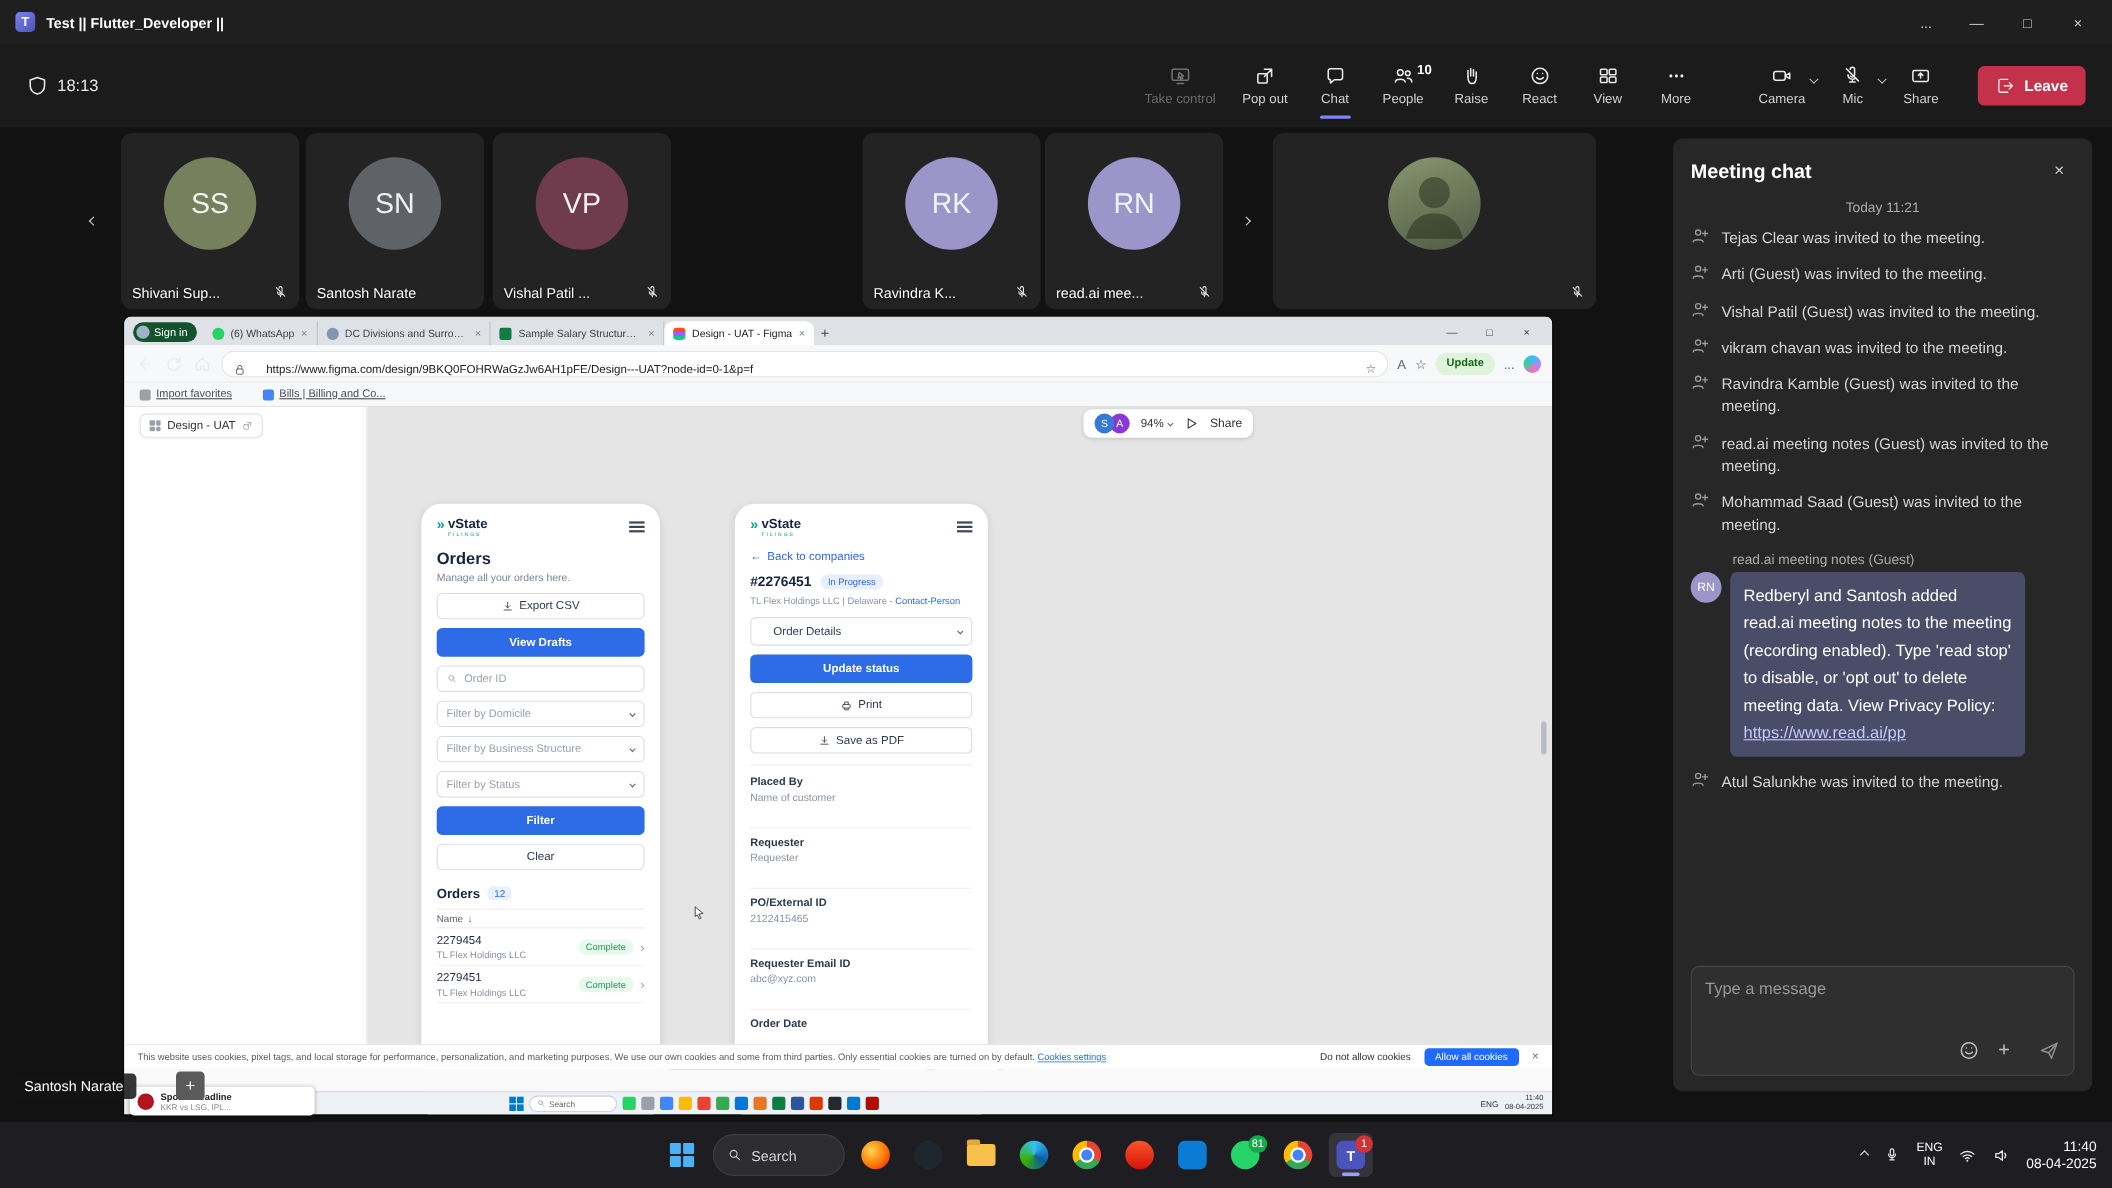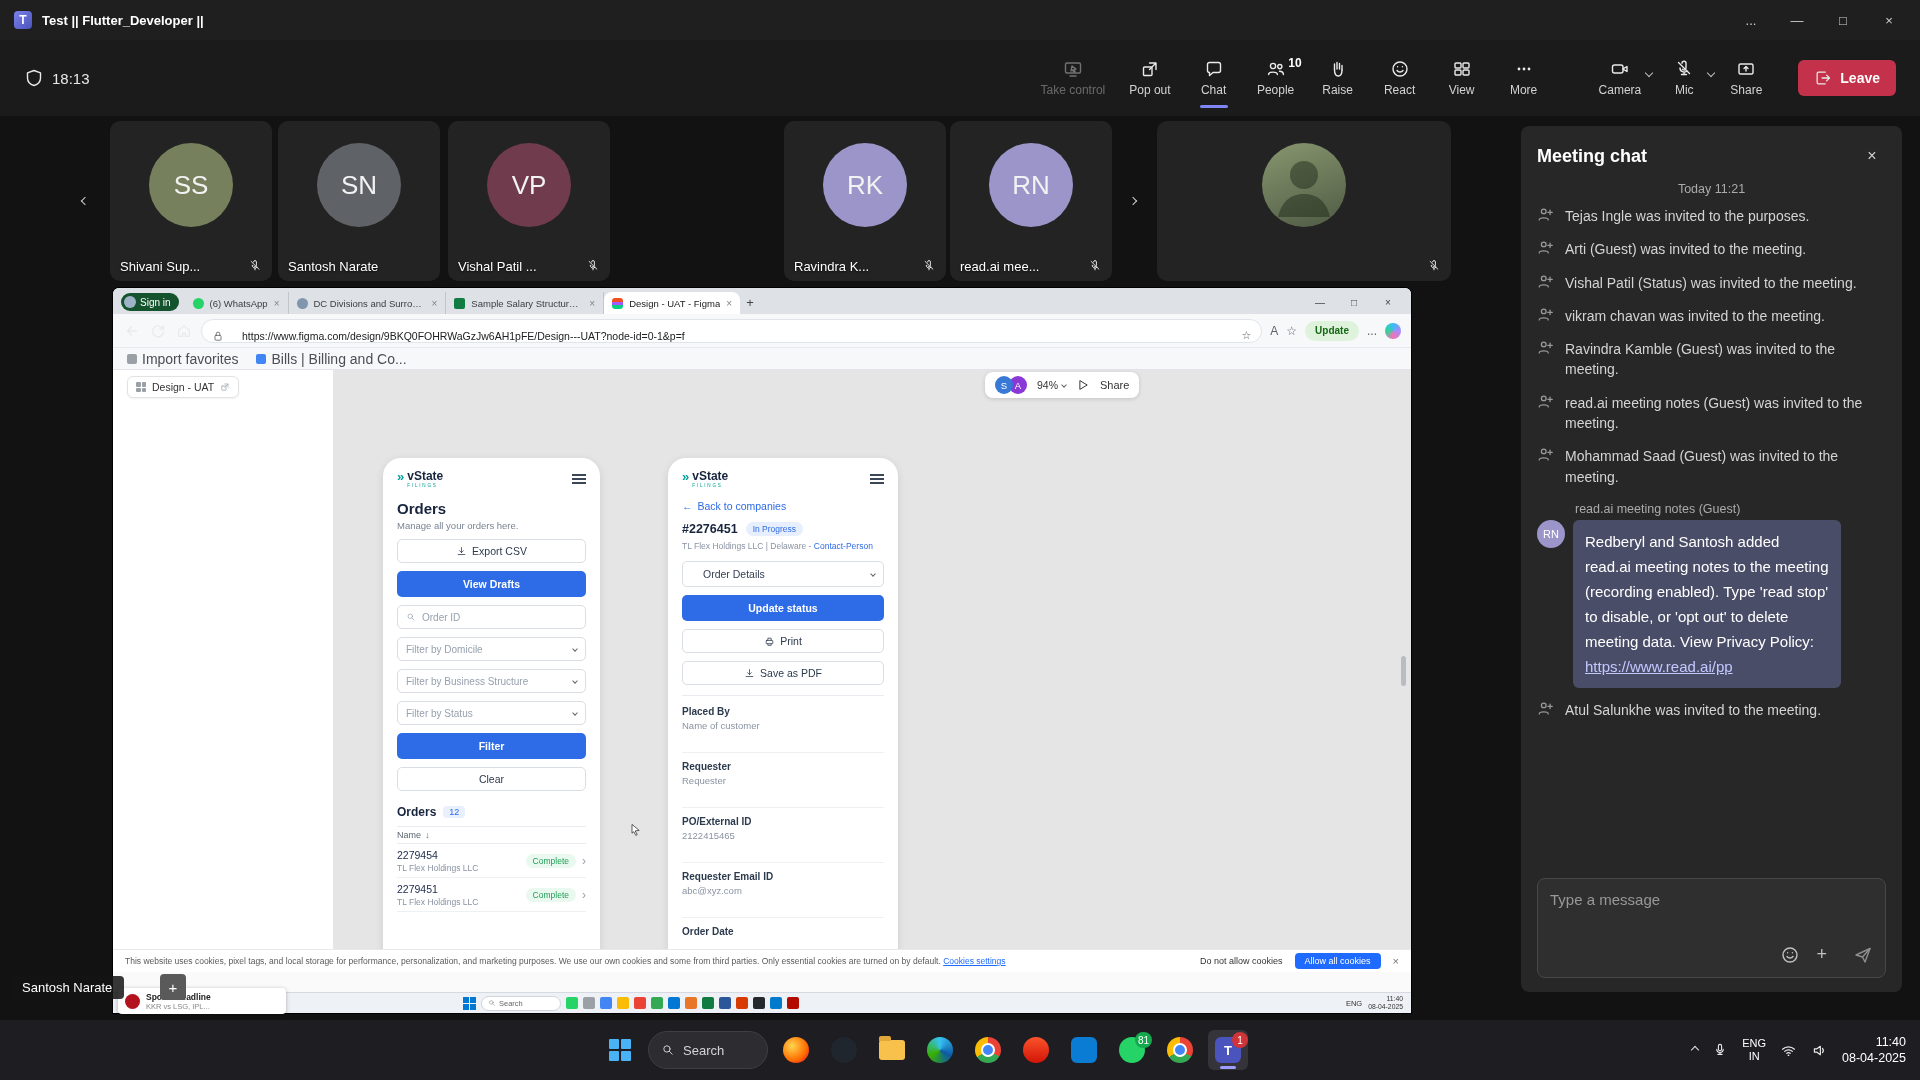--- a/index.html
+++ b/index.html
@@ -57,21 +57,21 @@
 
   .btoolbar { position:absolute; top:26px; left:0; right:0; height:34px; background:#f7f8fa; display:flex; align-items:center; gap:8px; padding:0 10px; border-bottom:1px solid #e7e9ec; }
   .nav-ic { width:18px; height:18px; }
   .urlbox { flex:1; height:24px; background:#fff; border:1px solid #e1e4e8; border-radius:12px; display:flex; align-items:flex-end; gap:18px; padding:0 10px; }
   .urlbox input { flex:1; border:none; outline:none; font-size:10.5px; color:#202124; background:transparent; font-family:"Liberation Sans",sans-serif;}
   .url-star { color:#5f6368; font-size:11px; }
   .update-pill { height:20px; border-radius:10px; background:#dff3dc; color:#156715; font-size:10px; font-weight:bold; display:flex; align-items:center; gap:4px; padding:0 10px; }
   .copilot-orb { width:16px; height:16px; border-radius:50%; background:conic-gradient(#38bdf8,#a78bfa,#f472b6,#34d399,#38bdf8); }
   .tb-ic { color:#5f6368; font-size:12px; }
 
-  .bookmarks { position:absolute; top:60px; left:0; right:0; height:22px; background:#f7f8fa; display:flex; align-items:center; gap:18px; padding:0 14px; border-bottom:1px solid #e2e4e8; font-size:14px; color:#4a4f55;}
+  .bookmarks { position:absolute; top:60px; left:0; right:0; height:22px; background:#f7f8fa; display:flex; align-items:center; gap:28px; padding:0 14px; border-bottom:1px solid #e2e4e8; font-size:10px; color:#4a4f55;text-decoration:underline;}
   .bm { display:flex; align-items:center; gap:5px; }
   .bm-ic { width:10px; height:10px; border-radius:2px; }
 
   
   .figma-area { position:absolute; top:82px; left:0; right:0; height:622px; background:#e5e5e5; }
   .fig-sidebar { position:absolute; left:0; top:0; width:221px; height:579px; background:#ffffff; border-right:1px solid #e6e6e6; }
   .file-chip { position:absolute; left:14px; top:6px; height:22px; background:#fff; border:1px solid #e3e3e3; border-radius:6px; display:flex; align-items:center; gap:6px; padding:0 8px; font-size:10.5px; color:#333; box-shadow:0 1px 2px rgba(0,0,0,.05);}
   .chip-grid { width:10px; height:10px; display:grid; grid-template-columns:1fr 1fr; gap:1px; }
   .chip-grid i { background:#9aa0a6; border-radius:1px; }
 
@@ -781,37 +781,37 @@
       <span class="cp-close">×</span>
     </div>
     <div class="cp-date">Today 11:21</div>
 
     <div class="evt">
       <svg class="ic" width="18" height="18" viewBox="0 0 20 20" style="stroke:#9a9a9a; flex:0 0 auto;">
           <circle cx="7.5" cy="6" r="2.6"></circle>
           <path d="M2.5 15.5c0-3 10-3 10 0"></path>
           <path d="M14.5 4.5v5M12 7h5"></path>
         </svg>
-      <span class="evt-txt">Tejas Ingle was invited to the purposes.</span>
+      <span class="evt-txt">Tejas Clear was invited to the meeting.</span>
     </div>
     <div class="evt">
       <svg class="ic" width="18" height="18" viewBox="0 0 20 20" style="stroke:#9a9a9a; flex:0 0 auto;">
           <circle cx="7.5" cy="6" r="2.6"></circle>
           <path d="M2.5 15.5c0-3 10-3 10 0"></path>
           <path d="M14.5 4.5v5M12 7h5"></path>
         </svg>
       <span class="evt-txt">Arti (Guest) was invited to the meeting.</span>
     </div>
     <div class="evt">
       <svg class="ic" width="18" height="18" viewBox="0 0 20 20" style="stroke:#9a9a9a; flex:0 0 auto;">
           <circle cx="7.5" cy="6" r="2.6"></circle>
           <path d="M2.5 15.5c0-3 10-3 10 0"></path>
           <path d="M14.5 4.5v5M12 7h5"></path>
         </svg>
-      <span class="evt-txt">Vishal Patil (Status) was invited to the meeting.</span>
+      <span class="evt-txt">Vishal Patil (Guest) was invited to the meeting.</span>
     </div>
     <div class="evt">
       <svg class="ic" width="18" height="18" viewBox="0 0 20 20" style="stroke:#9a9a9a; flex:0 0 auto;">
           <circle cx="7.5" cy="6" r="2.6"></circle>
           <path d="M2.5 15.5c0-3 10-3 10 0"></path>
           <path d="M14.5 4.5v5M12 7h5"></path>
         </svg>
       <span class="evt-txt">vikram chavan was invited to the meeting.</span>
     </div>
     <div class="evt">

